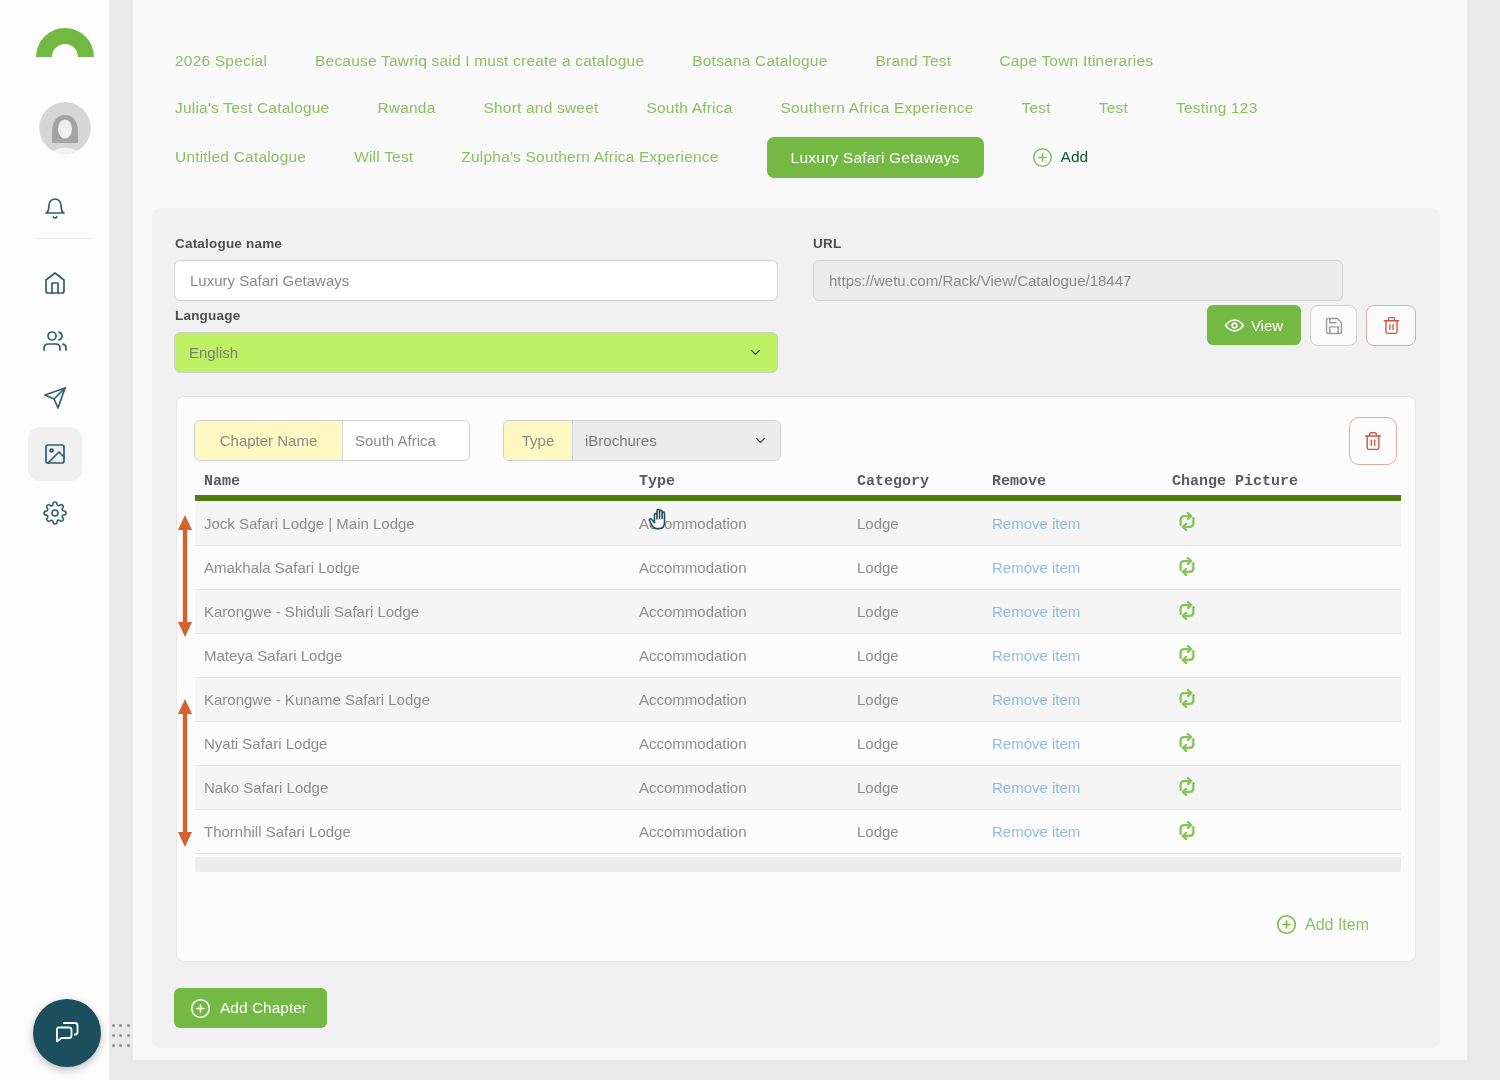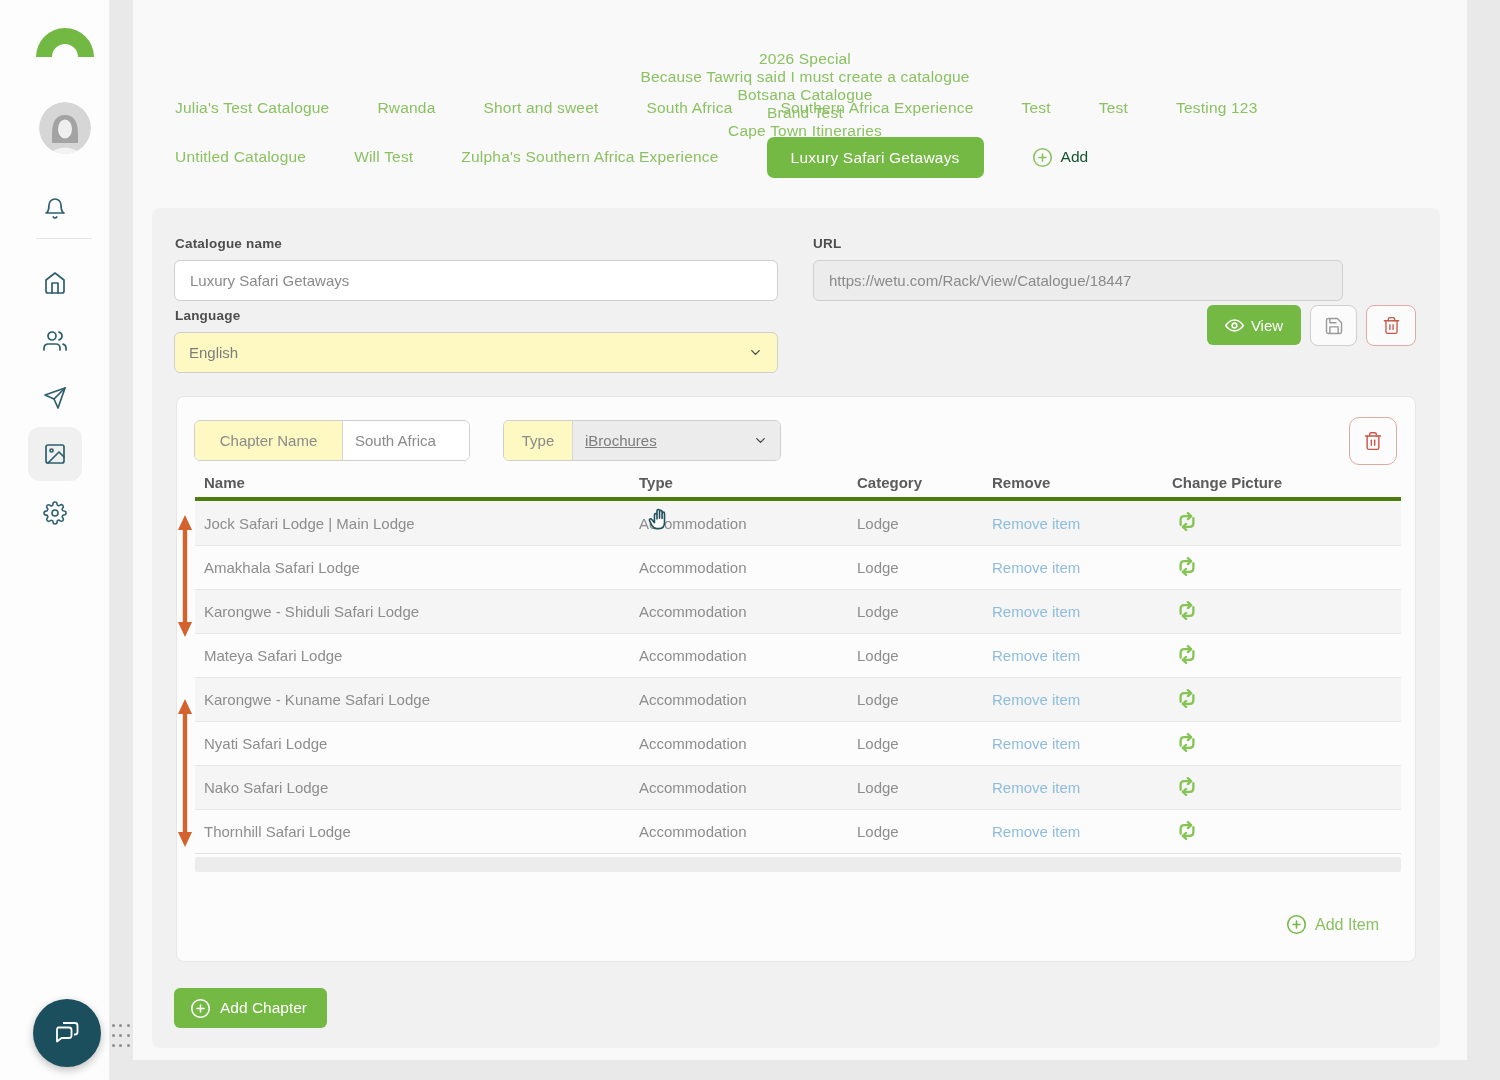--- a/index.html
+++ b/index.html
@@ -16,65 +16,65 @@
   .chat-fab { position:absolute; left:33px; top:999px; width:68px; height:68px; border-radius:50%; background:#1b4f5e; display:flex; align-items:center; justify-content:center; box-shadow:0 3px 8px rgba(0,0,0,.25); cursor:pointer; }
   .drag-dots { position:absolute; left:110px; top:1020px; width:22px; height:30px; display:grid; grid-template-columns:repeat(3,1fr); grid-template-rows:repeat(3,1fr); }
   .drag-dots i { width:3px; height:3px; border-radius:50%; background:#8d8d8d; margin:auto; }
 
   
   .main { position:absolute; left:133px; top:0; width:1334px; height:1060px; background:#f9f9f9; }
 
   
   .tabs { position:absolute; left:42px; top:0; width:1260px; }
   .tab-row { display:flex; align-items:center; column-gap:48px; white-space:nowrap; }
-  .tab-row1 { margin-top:50px; height:22px;flex-direction:column; }
+  .tab-row1 { margin-top:50px; height:22px; }
   .tab-row2 { margin-top:25px; height:22px; }
   .tab-row3 { margin-top:17px; height:42px; }
   .tab-link { color:#8bc162; font-size:15.5px; letter-spacing:.2px; cursor:pointer; }
   .tab-link.active { background:#74b944; color:#fff; padding:0 24px; height:41px; line-height:41px; border-radius:7px; }
   .add-tab { display:flex; align-items:center; gap:8px; color:#14532d; font-size:15.5px; cursor:pointer; }
 
   
   .form-panel { position:absolute; left:19px; top:208px; width:1288px; height:840px; background:#f1f1f1; border-radius:8px; }
   .field-label { position:absolute; font-size:13.5px; font-weight:bold; color:#4e4e4e; letter-spacing:.2px; }
   .text-input { position:absolute; height:41px; border:1px solid #cfcfcf; border-radius:6px; background:#fff; font-family:"Liberation Sans",sans-serif; font-size:15px; color:#8a8a8a; padding:0 15px; outline:none; }
   .text-input.readonly { background:#ececec; }
-  .fake-select { position:absolute; height:41px; border:1px solid #cfcfcf; border-radius:6px; background:#fef9c3; font-size:15px; color:#7d7d7d; display:flex; align-items:center; padding:0 14px; cursor:pointer; }
+  .fake-select { position:absolute; height:41px; border:1px solid #cfcfcf; border-radius:6px; background:#bef264; font-size:15px; color:#7d7d7d; display:flex; align-items:center; padding:0 14px; cursor:pointer; }
   .fake-select .chev { margin-left:auto; }
 
   .btn-view { position:absolute; left:1055px; top:97px; width:94px; height:40px; background:#74b944; color:#fff; border:none; border-radius:6px; font-family:"Liberation Sans",sans-serif; font-size:15px; display:flex; align-items:center; justify-content:center; gap:7px; cursor:pointer; }
   .btn-icon { position:absolute; top:97px; height:41px; background:#fbfbfb; border-radius:8px; display:flex; align-items:center; justify-content:center; cursor:pointer; }
   .btn-save { left:1158px; width:47px; border:1px solid #cfcfcf; }
   .btn-del  { left:1214px; width:50px; border:1px solid #e0aba4; }
 
   
   .card { position:absolute; left:24px; top:188px; width:1240px; height:566px; background:#fcfcfc; border:1px solid #e6e6e6; border-radius:8px; }
   .grp { position:absolute; top:23px; height:41px; display:flex; border:1px solid #cfcfcf; border-radius:6px; overflow:hidden; background:#fff; }
   .grp-chapter { left:17px; }
   .grp-type { left:326px; }
   .grp-label { background:#fef9c3; border-right:1px solid #d6d6d6; color:#8a8a8a; font-size:15px; display:flex; align-items:center; justify-content:center; }
   .grp-input { border:none; outline:none; font-family:"Liberation Sans",sans-serif; font-size:15px; color:#8a8a8a; padding:0 12px; width:126px; }
-  .grp-select { width:207px; background:#ececec; color:#7d7d7d; font-size:15px; display:flex; align-items:center; padding:0 12px; cursor:pointer;text-decoration:underline; }
+  .grp-select { width:207px; background:#ececec; color:#7d7d7d; font-size:15px; display:flex; align-items:center; padding:0 12px; cursor:pointer; }
   .grp-select .chev { margin-left:auto; }
   .card-trash { position:absolute; left:1172px; top:20px; width:48px; height:48px; background:#fcfcfc; border:1px solid #dcab9f; border-radius:10px; display:flex; align-items:center; justify-content:center; cursor:pointer; }
 
   
   .table { position:absolute; left:18px; top:70px; width:1206px; }
   .t-head, .t-row { display:grid; grid-template-columns:435px 218px 135px 180px 1fr; }
-  .t-head { height:34px; align-items:center; border-bottom:4px solid #4d7c0f; }
+  .t-head { height:34px; align-items:center; border-bottom:6px solid #4d7c0f;font-family:Liberation Mono, monospace; }
   .t-head span { font-size:15px; font-weight:bold; color:#5b5b5b; padding-left:9px; }
   .t-row { height:44px; align-items:center; }
   .t-row:nth-child(odd) { background:#f5f5f5; }
   .t-row + .t-row { border-top:1px solid #e7e7e7; }
   .t-rows { border-bottom:1px solid #e2e2e2; }
   .t-row .c { font-size:15px; color:#8d8d8d; padding-left:9px; overflow:hidden; white-space:nowrap; }
   .remove-link { color:#8fbcdc; cursor:pointer; }
   .swap-btn { display:inline-flex; cursor:pointer; padding-left:13px; }
   .t-foot { height:15px; background:#ececec; margin-top:3px; border-radius:2px; }
-  .add-item { position:absolute; right:36px; bottom:26px; display:flex; align-items:center; gap:8px; color:#8bc162; font-size:16px; cursor:pointer;margin-top:36px; }
+  .add-item { position:absolute; right:46px; bottom:26px; display:flex; align-items:center; gap:8px; color:#8bc162; font-size:16px; cursor:pointer;margin-top:36px; }
 
   .btn-add-chapter { position:absolute; left:22px; top:780px; height:40px; padding:0 20px 0 16px; background:#74b944; border:none; border-radius:6px; color:#fff; font-family:"Liberation Sans",sans-serif; font-size:15.5px; display:flex; align-items:center; gap:9px; cursor:pointer; }
 
   
   .v-arrow { position:absolute; left:0; width:16px; }
 
   
   .cursor-hand { position:absolute; left:646px; top:506px; z-index:50; pointer-events:none; }
 </style>
 </head>

